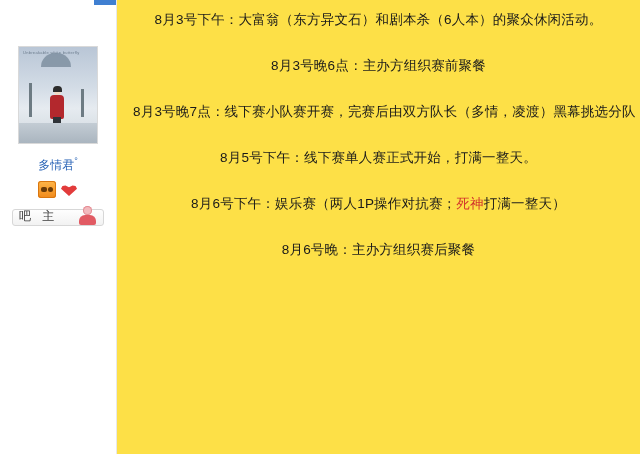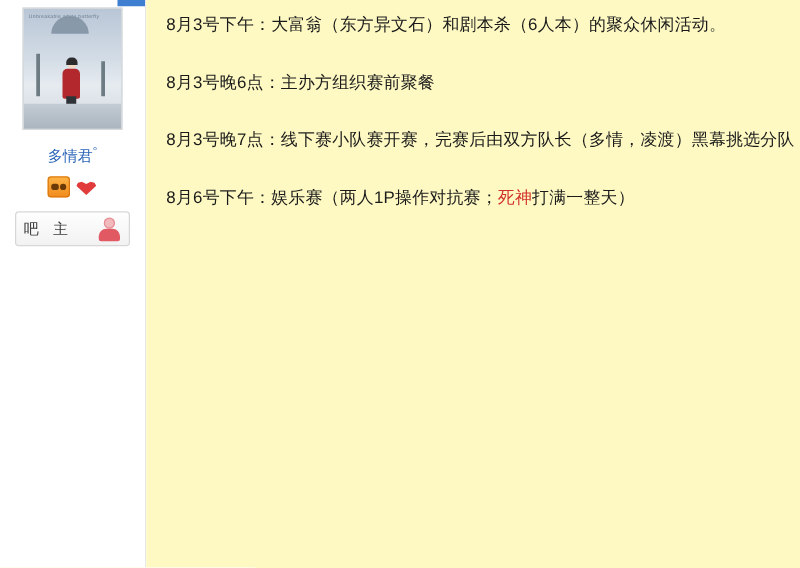--- a/index.html
+++ b/index.html
@@ -24,20 +24,21 @@
   
   .author-col {
     width: 116px;
     min-width: 116px;
     background: #ffffff;
     position: relative;
     border-right: 1px solid #e8e8e8;
   }
   .author-inner {
     padding: 4px 8px 0 8px;
+    margin-top: 40px;
   }
   .avatar-wrap {
     width: 78px;
     height: 96px;
     margin: 2px auto 0 auto;
     border: 1px solid #d9d9d9;
     background: #cfd9e4;
     position: relative;
     overflow: hidden;
   }
@@ -167,26 +168,26 @@
     content: "";
     position: absolute;
     left: 1px; top: 4px;
     width: 16px; height: 11px;
     background: #e23b3b;
     clip-path: polygon(50% 100%, 0% 33%, 9% 10%, 28% 4%, 50% 20%, 72% 4%, 91% 10%, 100% 33%);
   }
 
   .fanclub-box {
     margin: 11px 4px 0 4px;
-    height: 28px;
+    height: 17px;
     border: 1px solid #d7d7d7;
     border-radius: 3px;
     background: linear-gradient(180deg,#fefefe,#f2f2f2);
     display: flex;
-    align-items: center;
+    align-items: flex-end;
     padding: 0 6px;
     box-sizing: border-box;
   }
   .fanclub-label {
     font-size: 12px;
     color: #3a3a3a;
     letter-spacing: 4px;
     flex: 1;
   }
   .fanclub-icon {
@@ -206,24 +207,25 @@
     left: 1px; top: 10px;
     width: 17px; height: 10px;
     background: #e15a63;
     border-radius: 6px 6px 2px 2px;
   }
 
   
   .content-col {
     flex: 1;
     position: relative;
-    background: #fef9c3;
+    background: #fde047;
     padding: 8px 16px 0 16px;
     box-sizing: border-box;
     overflow: hidden;
+    text-align: center;
   }
   .line {
     font-size: 13.5px;
     color: #1a1a1a;
     line-height: 20px;
     margin: 0 0 26px 0;
     white-space: nowrap;
     letter-spacing: 0.2px;
   }
   .line:first-child { margin-top: 2px; }
@@ -283,16 +285,18 @@
         </div>
       </div>
 
     </div>
   </div>
 
   <div class="content-col">
     <p class="line">8月3号下午：大富翁（东方异文石）和剧本杀（6人本）的聚众休闲活动。</p>
     <p class="line">8月3号晚6点：主办方组织赛前聚餐</p>
     <p class="line">8月3号晚7点：线下赛小队赛开赛，完赛后由双方队长（多情，凌渡）黑幕挑选分队</p>
+    <p class="line">8月5号下午：线下赛单人赛正式开始，打满一整天。</p>
     <p class="line"><span>8月6号下午：娱乐赛（两人1P操作对抗赛；</span><span class="hl-red">死神</span><span>打满一整天）</span></p>
+    <p class="line">8月6号晚：主办方组织赛后聚餐</p>
   </div>
 
 </div>
 
 </body></html>

